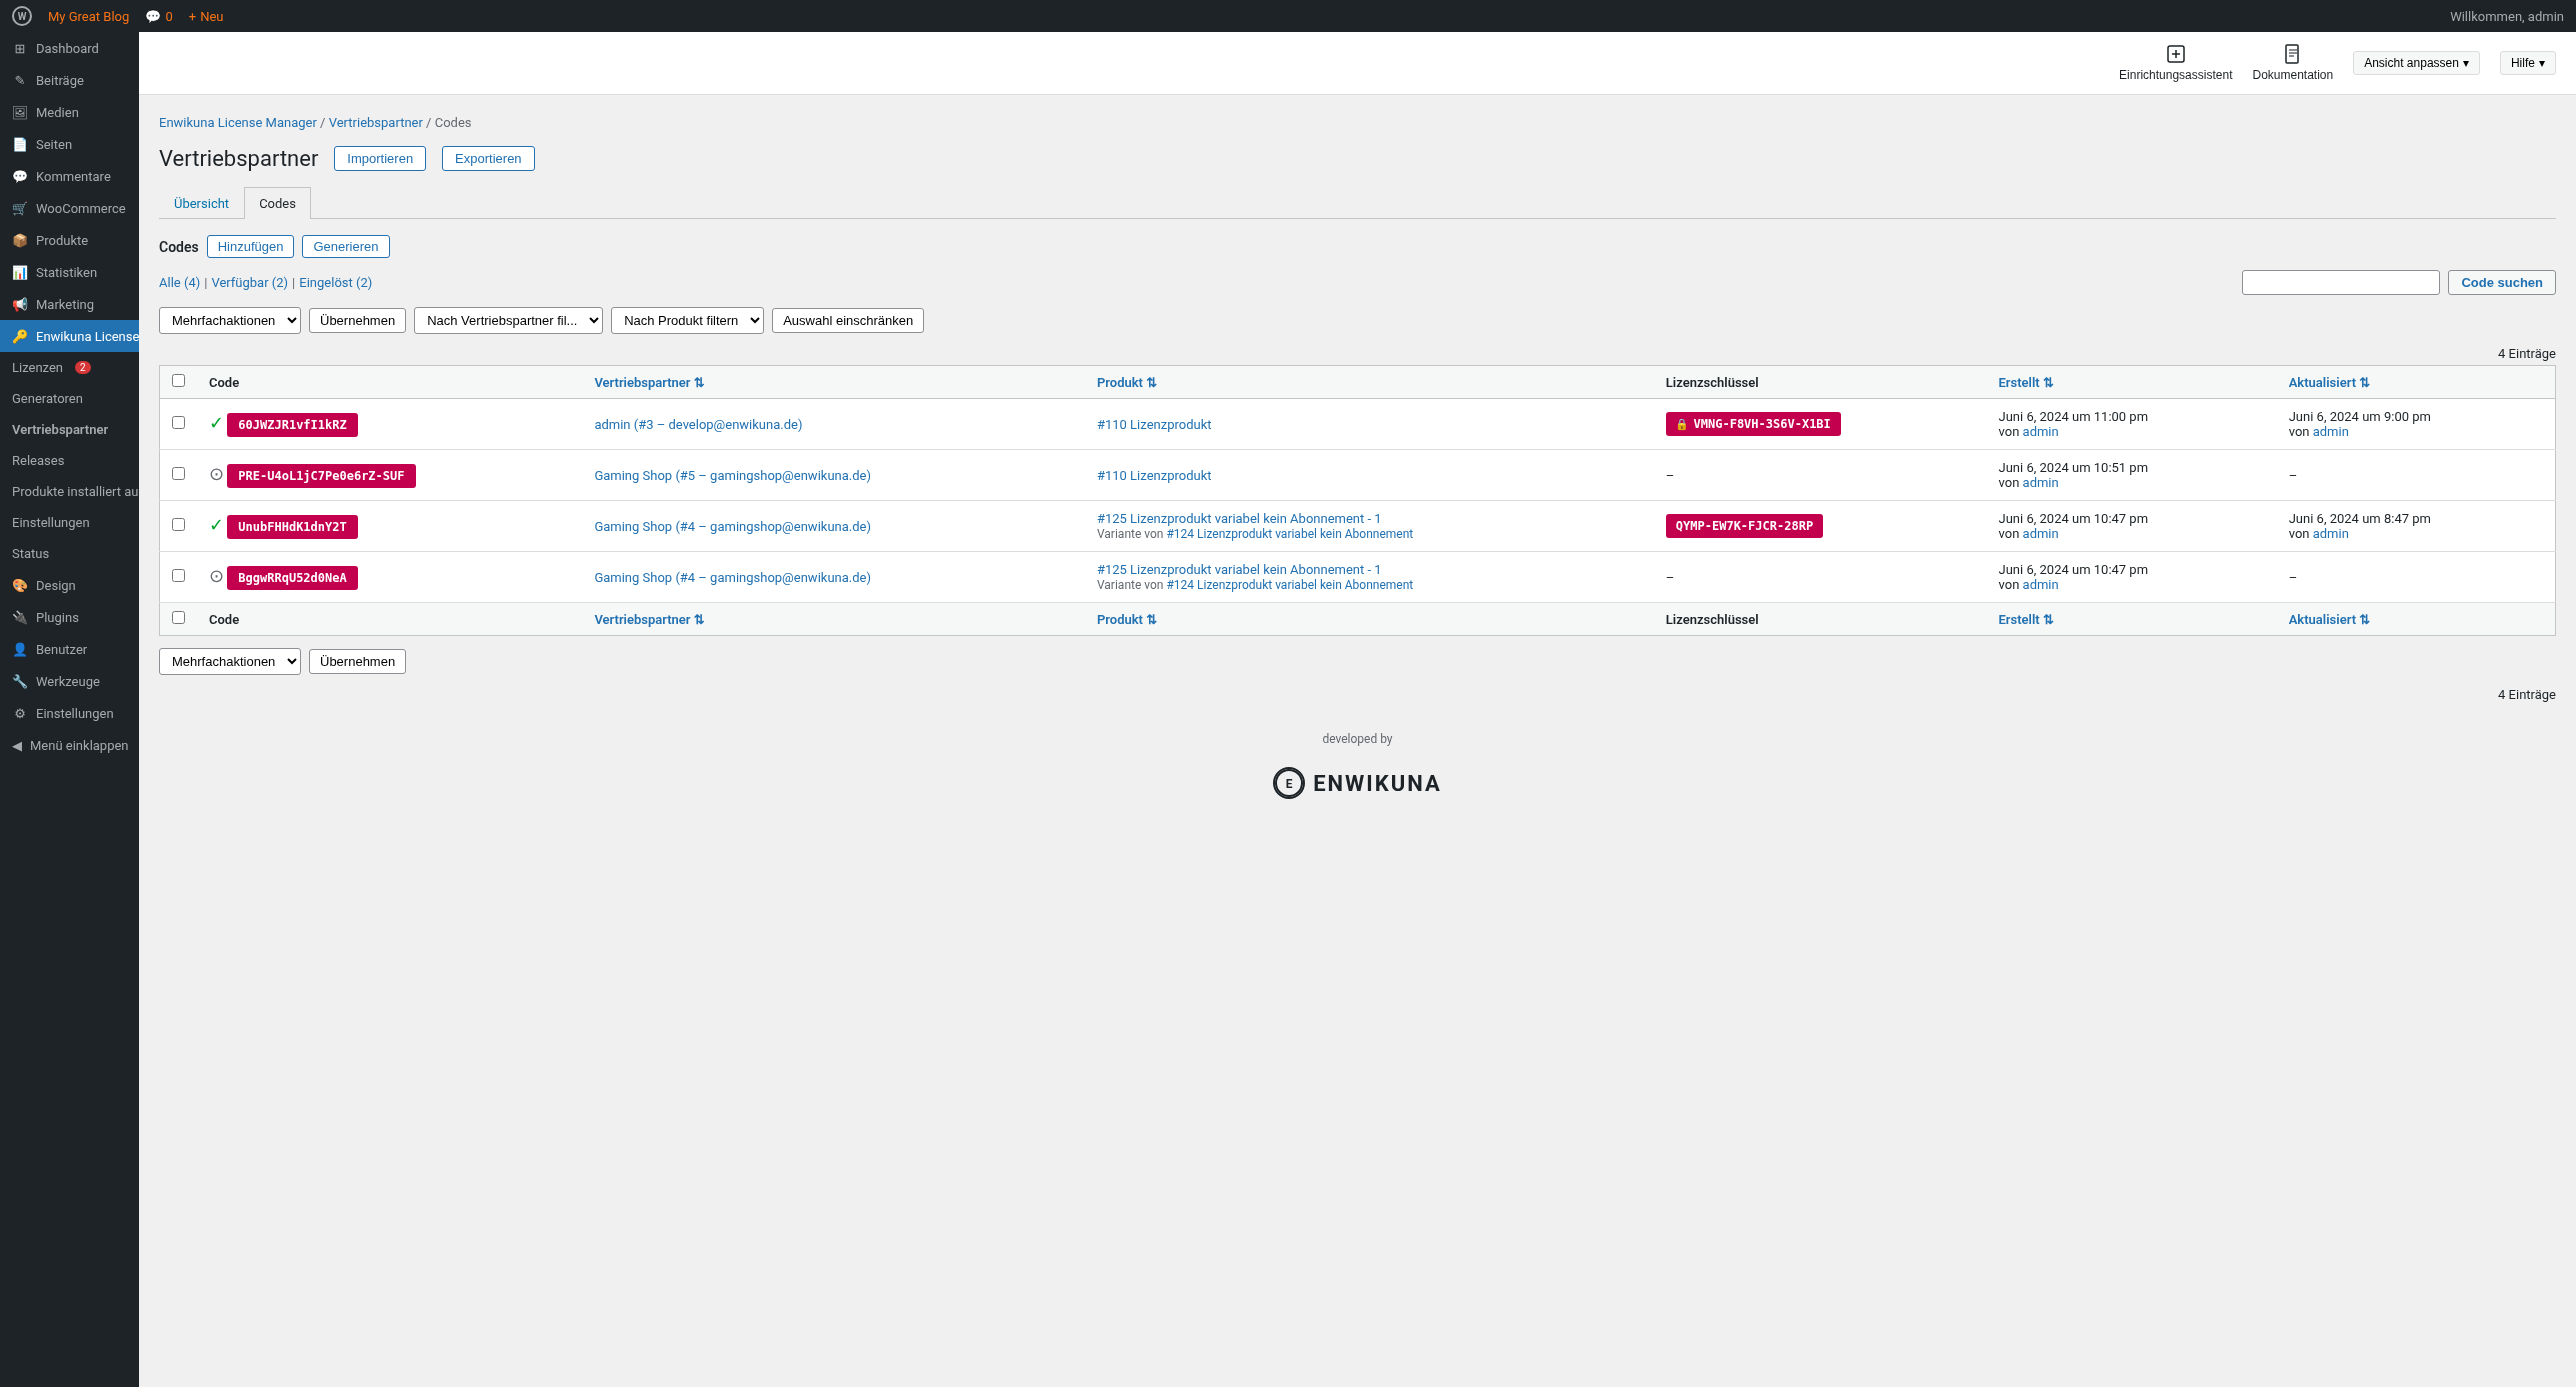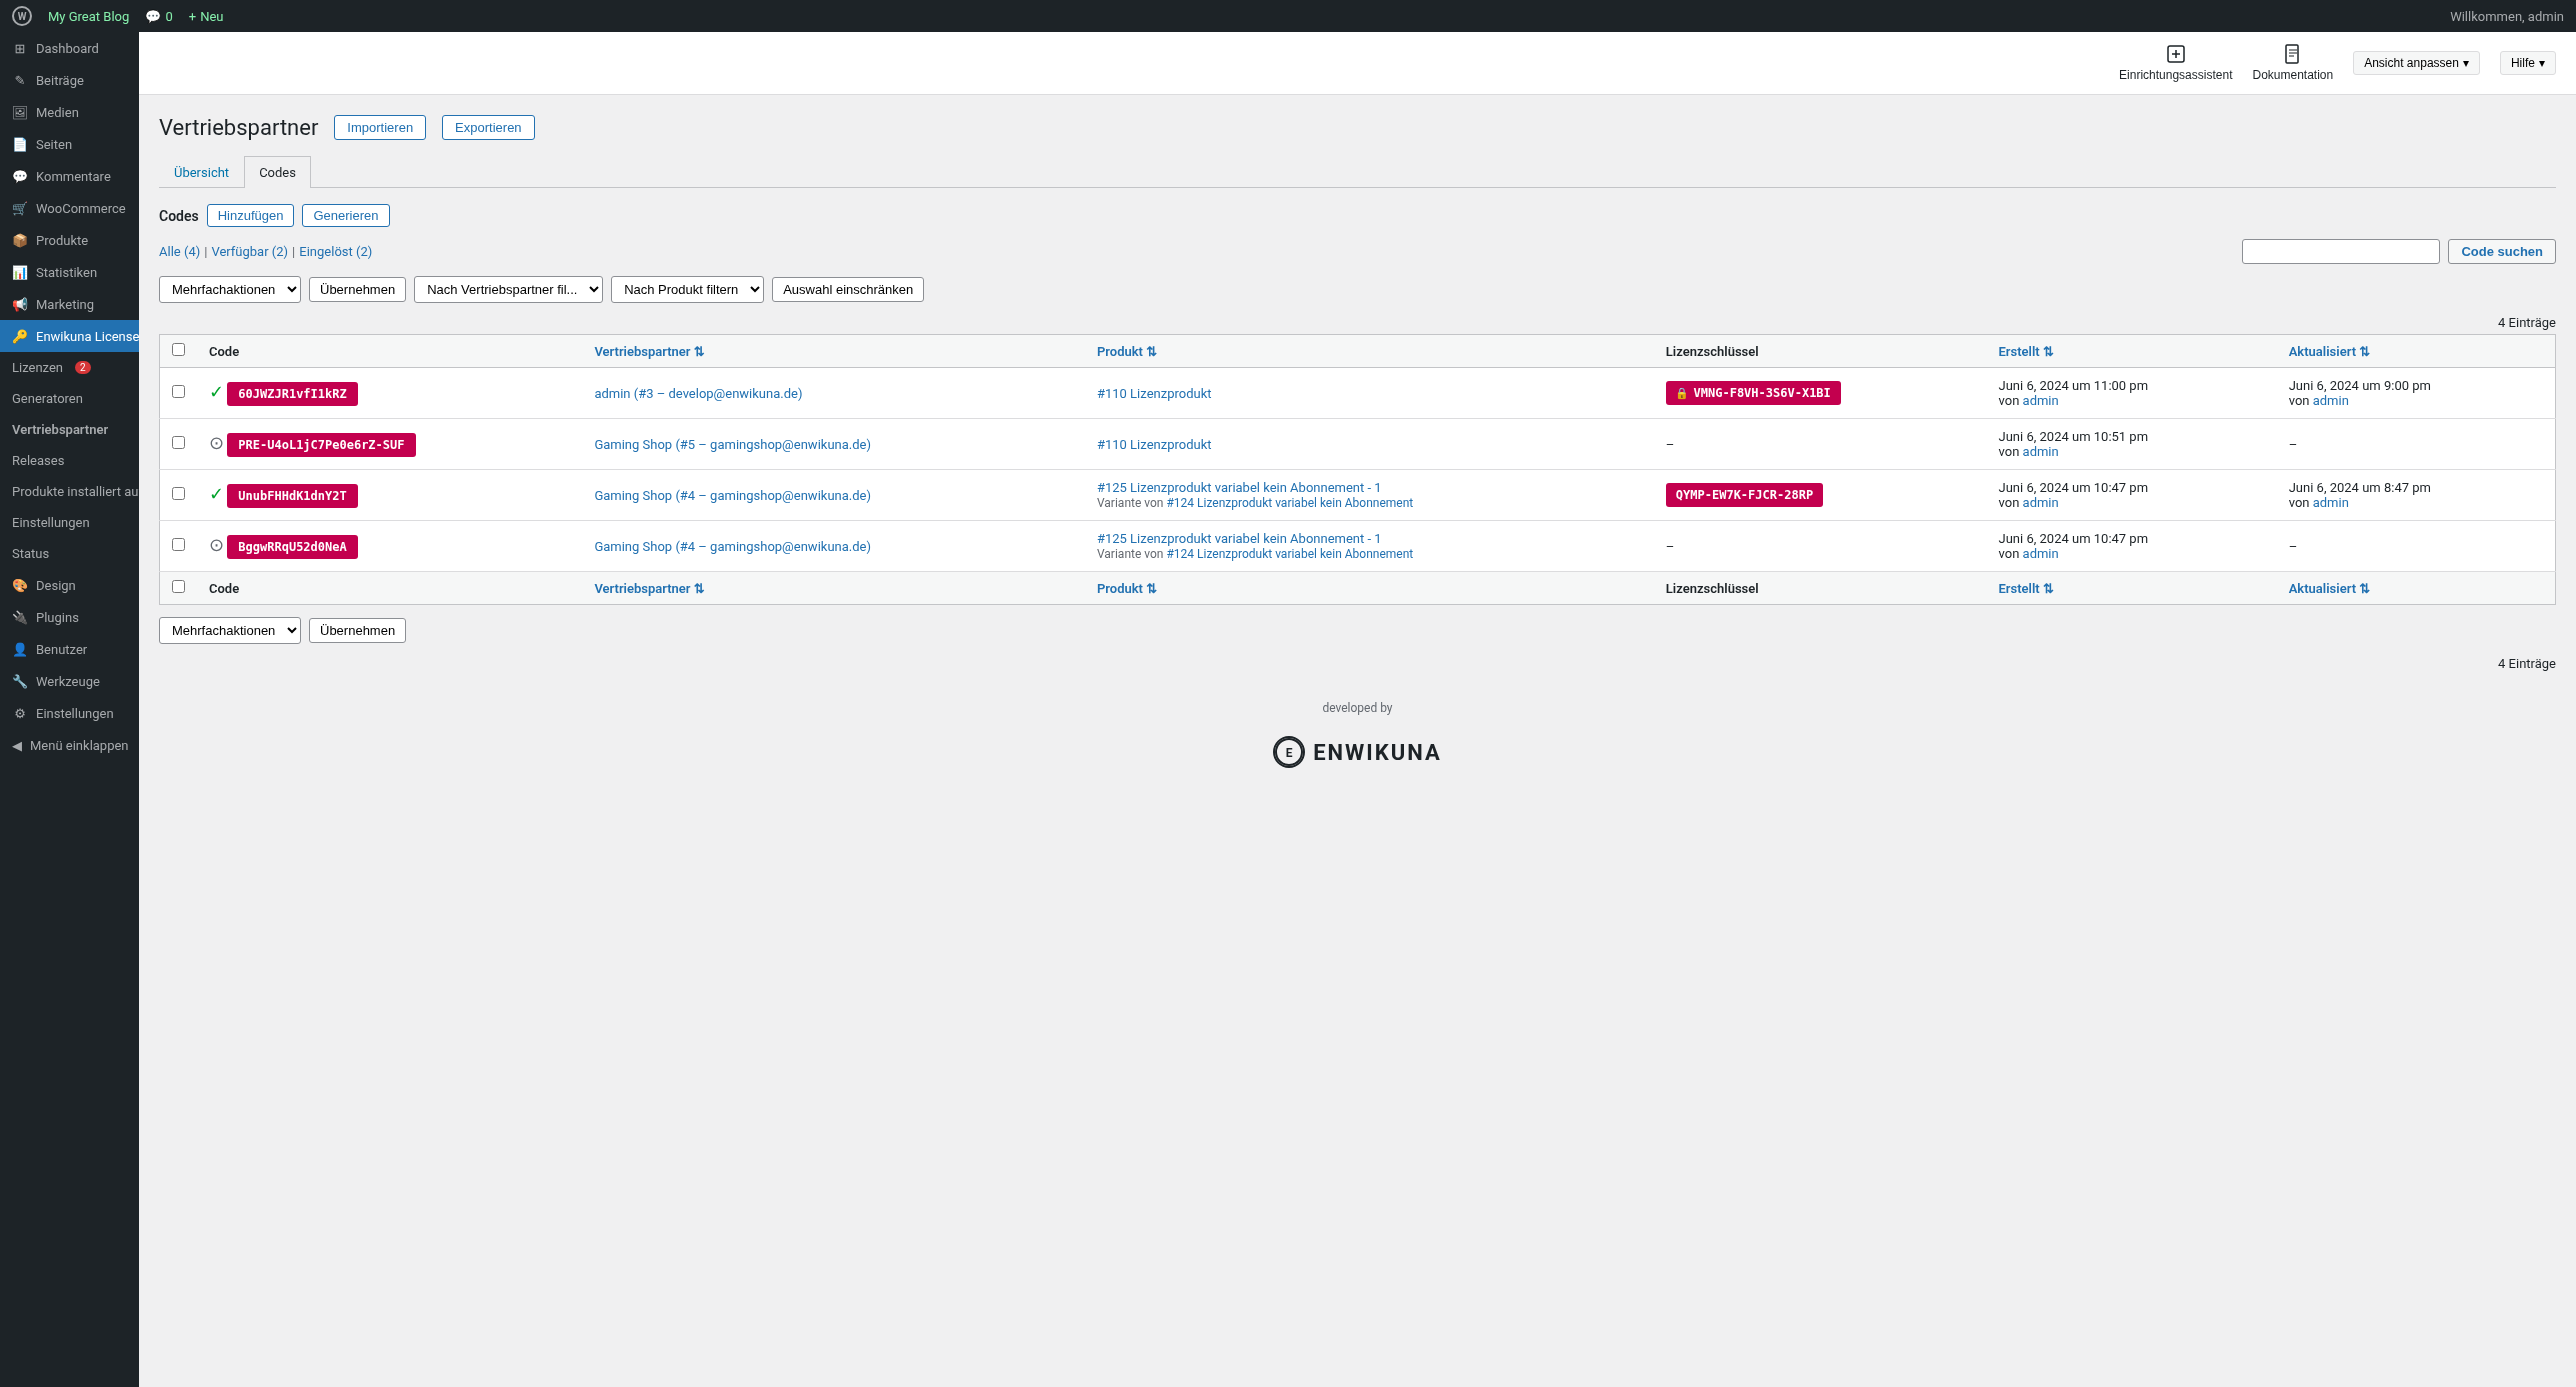--- a/index.html
+++ b/index.html
@@ -15,21 +15,21 @@
       color: #a7aaad;
       font-size: 13px;
       position: fixed;
       top: 0; left: 0; right: 0;
       z-index: 9999;
     }
     #wpadminbar .ab-left { display: flex; align-items: center; gap: 16px; }
     #wpadminbar .ab-right { margin-left: auto; color: #a7aaad; }
     .ab-logo { display: flex; align-items: center; }
     .ab-logo svg { fill: #a7aaad; }
-    .admin-bar-item { display: flex; align-items: flex-end; gap: 4px; color: #86efac; }
+    .admin-bar-item { display: flex; align-items: flex-end; gap: 4px; color: #f97316; }
 
     
     #wpwrap { display: flex; margin-top: 32px; min-height: calc(100vh - 32px); }
 
     
     #adminmenuwrap {
       width: 139px;
       background: #1d2327;
       flex-shrink: 0;
       min-height: calc(100vh - 32px);
@@ -503,20 +503,27 @@
         <span>▾</span>
       </button>
       <button class="view-btn">
         <span>Hilfe</span>
         <span>▾</span>
       </button>
     </div>
 
     <div id="wpbody-content">
 
+      <div class="breadcrumb">
+        <a href="#">Enwikuna License Manager</a>
+        <span> / </span>
+        <a href="#">Vertriebspartner</a>
+        <span> / </span>
+        <span>Codes</span>
+      </div>
 
       <div class="page-header">
         <h1 class="page-title">Vertriebspartner</h1>
         <button class="header-btn">Importieren</button>
         <button class="header-btn">Exportieren</button>
       </div>
 
       <div class="nav-tab-wrapper">
         <a href="#" class="nav-tab">Übersicht</a>
         <a href="#" class="nav-tab nav-tab-active">Codes</a>

